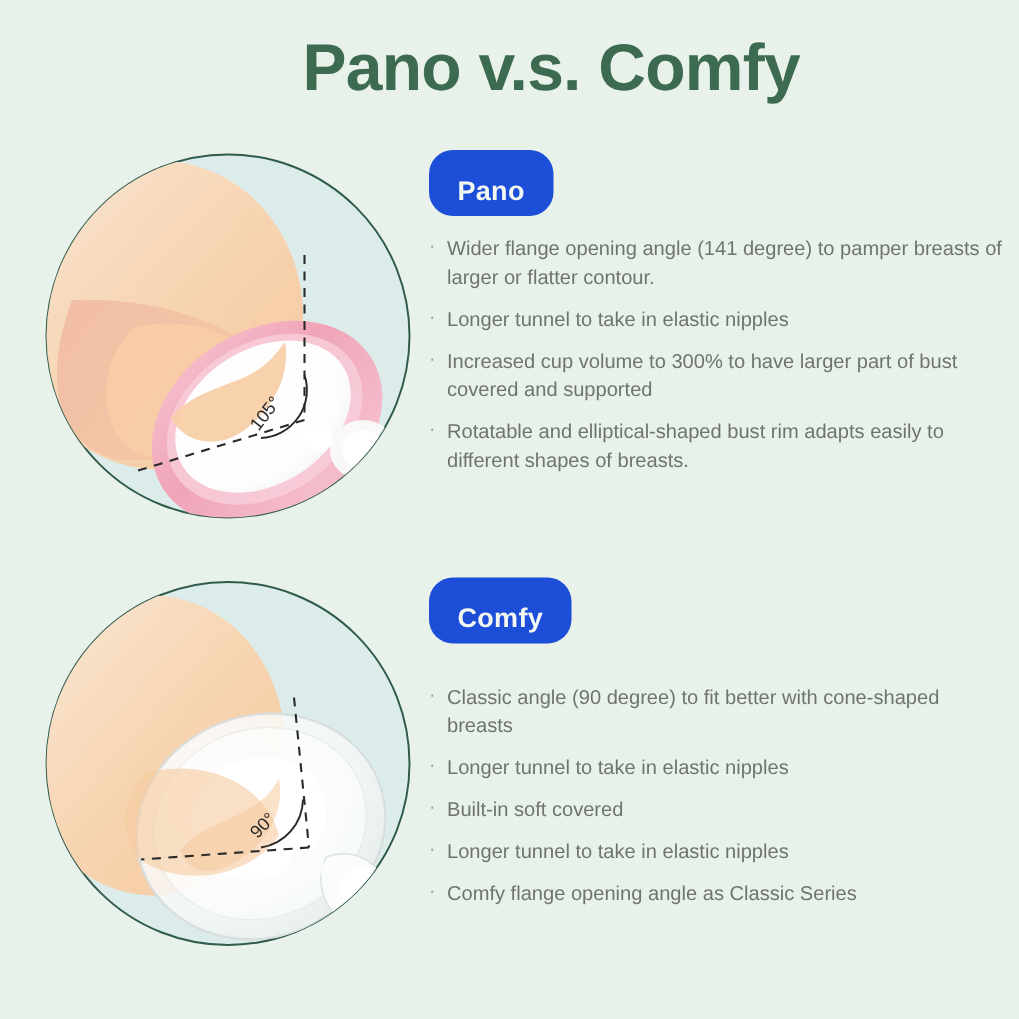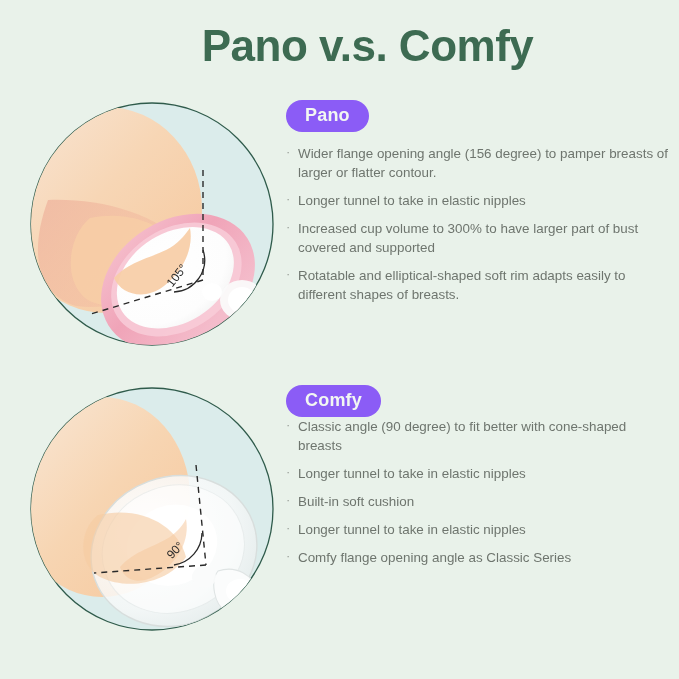--- a/index.html
+++ b/index.html
@@ -52,31 +52,31 @@
   
   .text-col {
     position: absolute;
     left: 286px;
     top: 0;
     width: 385px;
   }
 
   .badge {
     display: inline-block;
-    background: #8b5cf6;
+    background: #1d4ed8;
     color: #f2f7f2;
     font-size: 18px;
     font-weight: bold;
-    padding: 5px 19px 6px 19px;
+    padding: 17px 19px 6px 19px;
     border-radius: 16px;
     letter-spacing: 0.2px;
     line-height: 1.15;
   }
   .badge-row { margin-bottom: 12px; }
-  .section-comfy .badge-row { margin-bottom: 0; }
+  .section-comfy .badge-row { margin-bottom: 26px; }
 
   .bullets {
     list-style: none;
     margin: 0;
     padding: 0;
   }
   .bullets li {
     position: relative;
     padding-left: 12px;
     margin-bottom: 9px;
@@ -165,33 +165,33 @@
     </svg>
   </div>
 
   <div class="text-col">
     <div class="badge-row">
       <span class="badge">Pano</span>
     </div>
     <ul class="bullets">
       <li>
         <span class="bullet-dot">·</span>
-        <span>Wider flange opening angle (156 degree) to pamper breasts of larger or flatter contour.</span>
+        <span>Wider flange opening angle (141 degree) to pamper breasts of larger or flatter contour.</span>
       </li>
       <li>
         <span class="bullet-dot">·</span>
         <span>Longer tunnel to take in elastic nipples</span>
       </li>
       <li>
         <span class="bullet-dot">·</span>
         <span>Increased cup volume to 300% to have larger part of bust covered and supported</span>
       </li>
       <li>
         <span class="bullet-dot">·</span>
-        <span>Rotatable and elliptical-shaped soft rim adapts easily to different shapes of breasts.</span>
+        <span>Rotatable and elliptical-shaped bust rim adapts easily to different shapes of breasts.</span>
       </li>
     </ul>
   </div>
 </div>
 
 <div class="section section-comfy">
 
   <div class="illus-wrap">
     <svg class="illus-svg" viewBox="0 0 248 248" xmlns="http://www.w3.org/2000/svg">
       <defs>
@@ -249,21 +249,21 @@
       <li>
         <span class="bullet-dot">·</span>
         <span>Classic angle (90 degree) to fit better with cone-shaped breasts</span>
       </li>
       <li>
         <span class="bullet-dot">·</span>
         <span>Longer tunnel to take in elastic nipples</span>
       </li>
       <li>
         <span class="bullet-dot">·</span>
-        <span>Built-in soft cushion</span>
+        <span>Built-in soft covered</span>
       </li>
       <li>
         <span class="bullet-dot">·</span>
         <span>Longer tunnel to take in elastic nipples</span>
       </li>
       <li>
         <span class="bullet-dot">·</span>
         <span>Comfy flange opening angle as Classic Series</span>
       </li>
     </ul>

